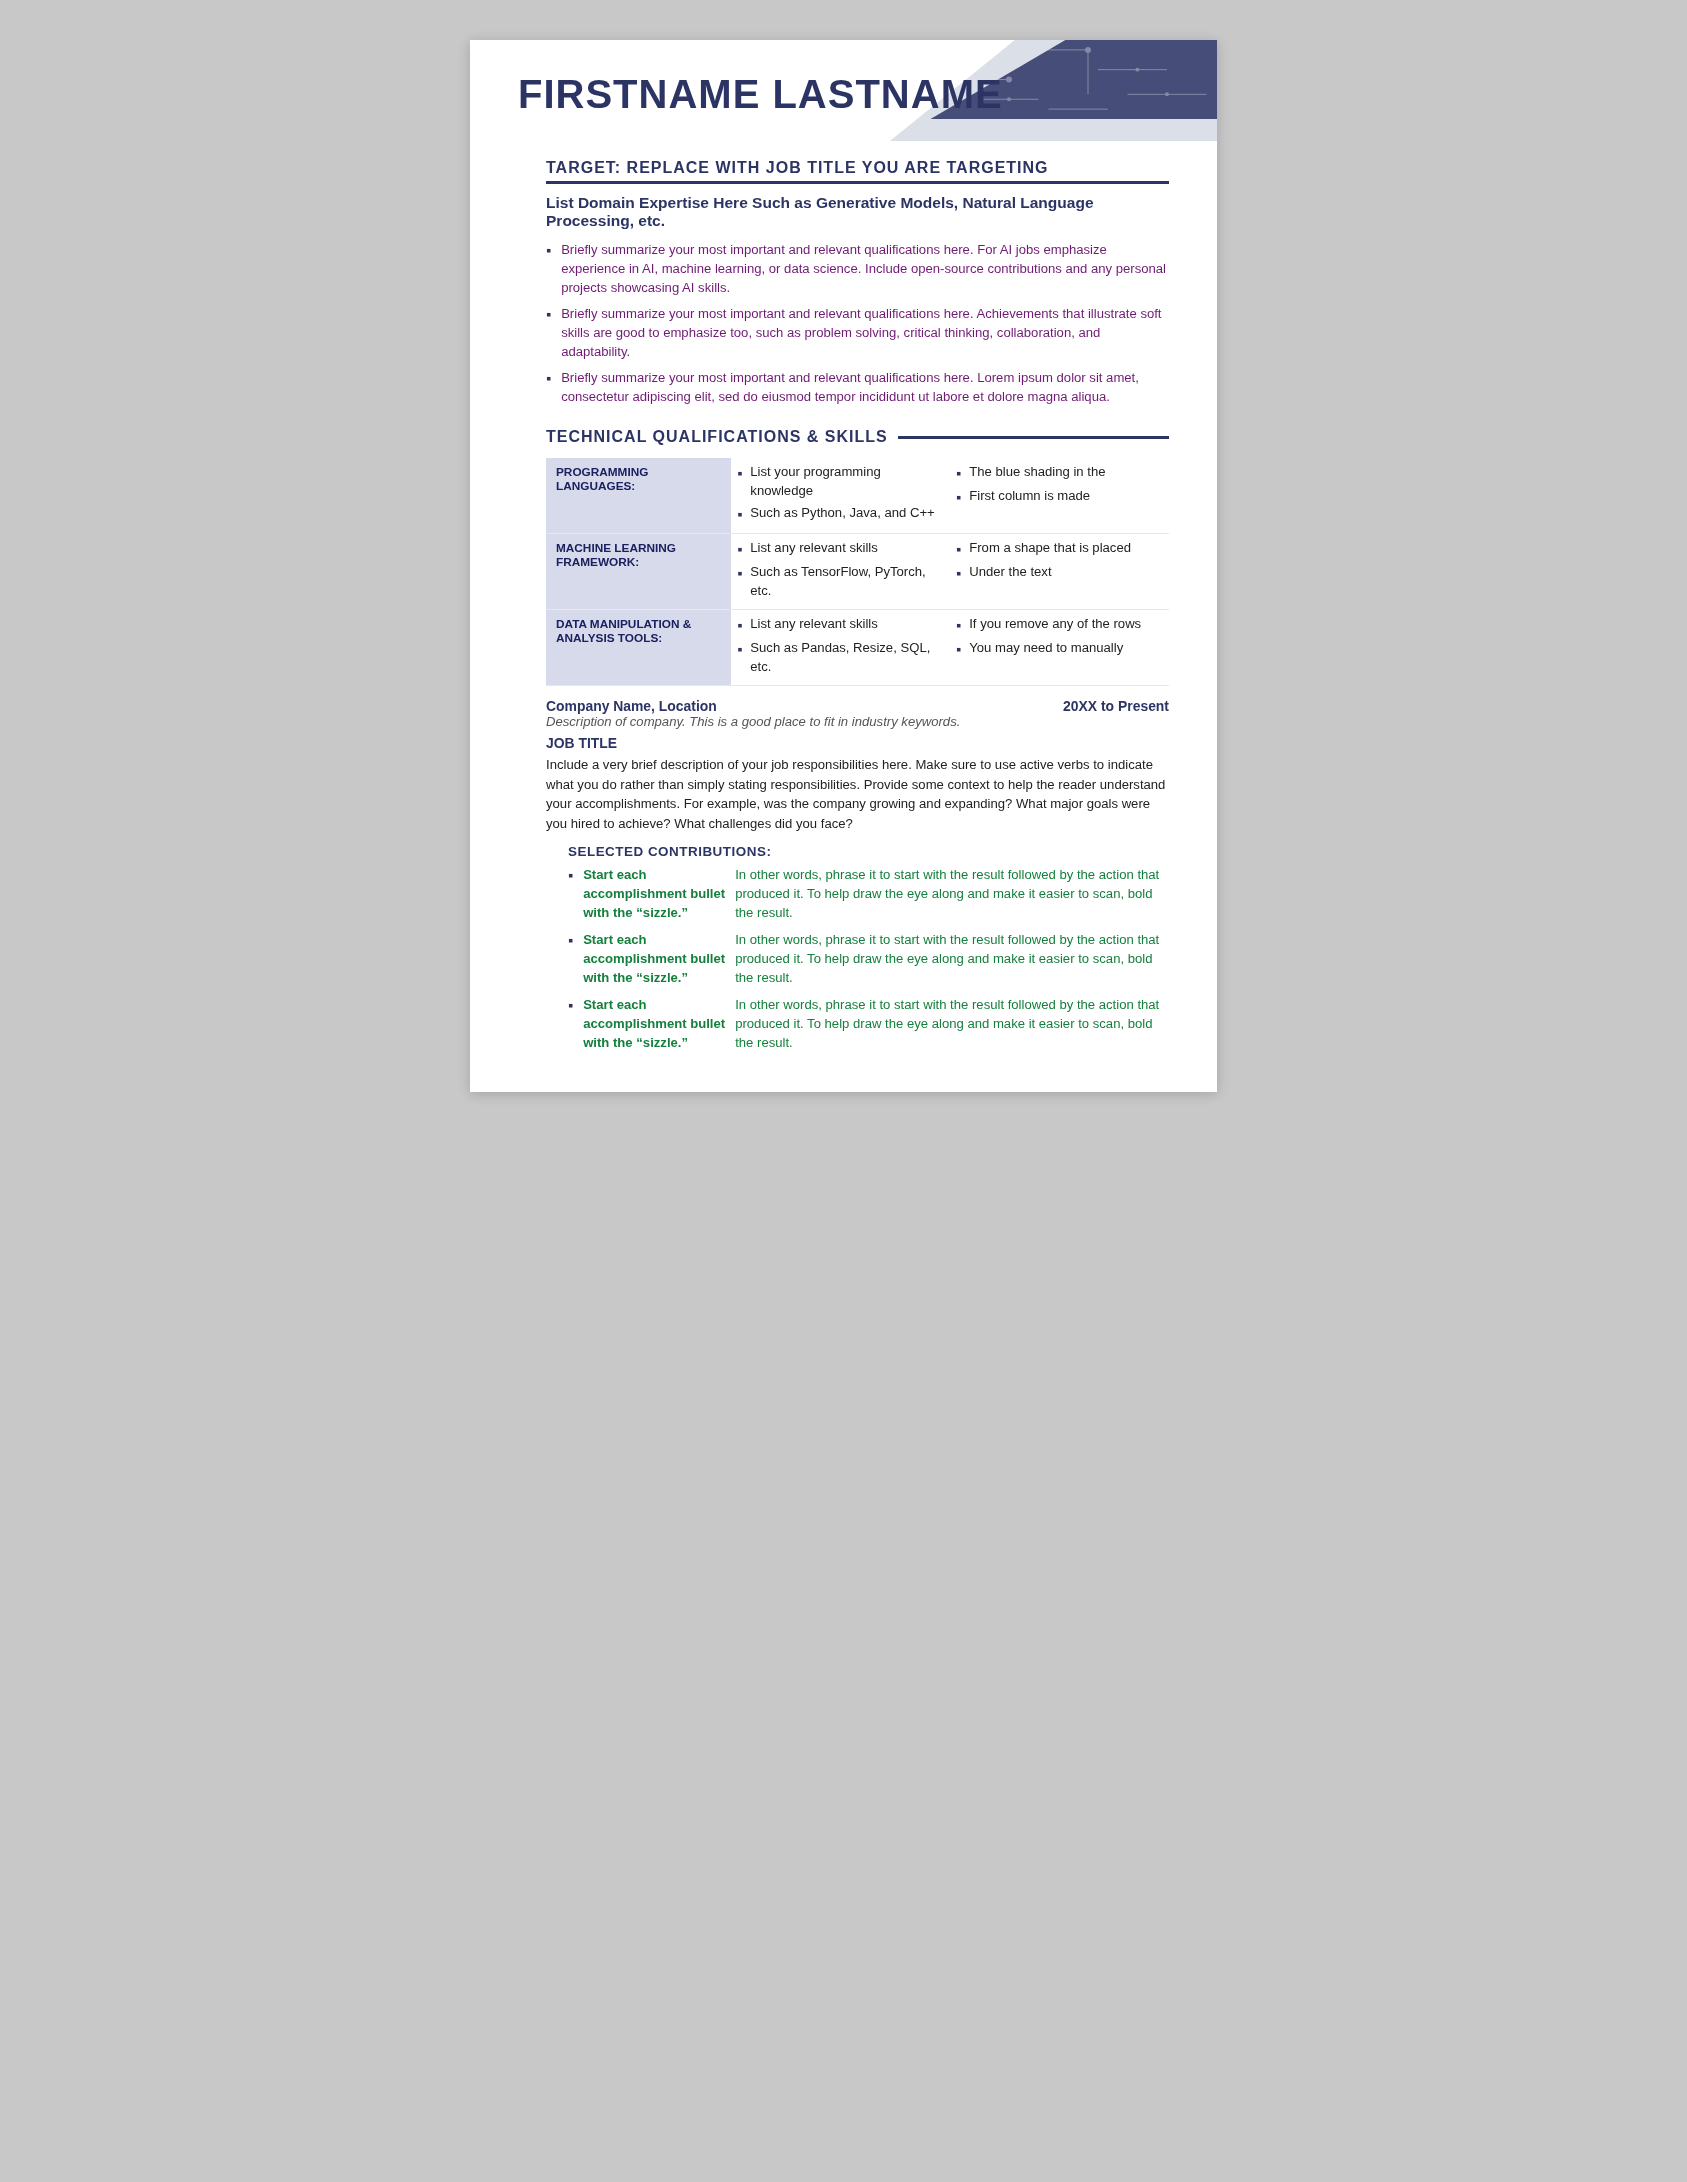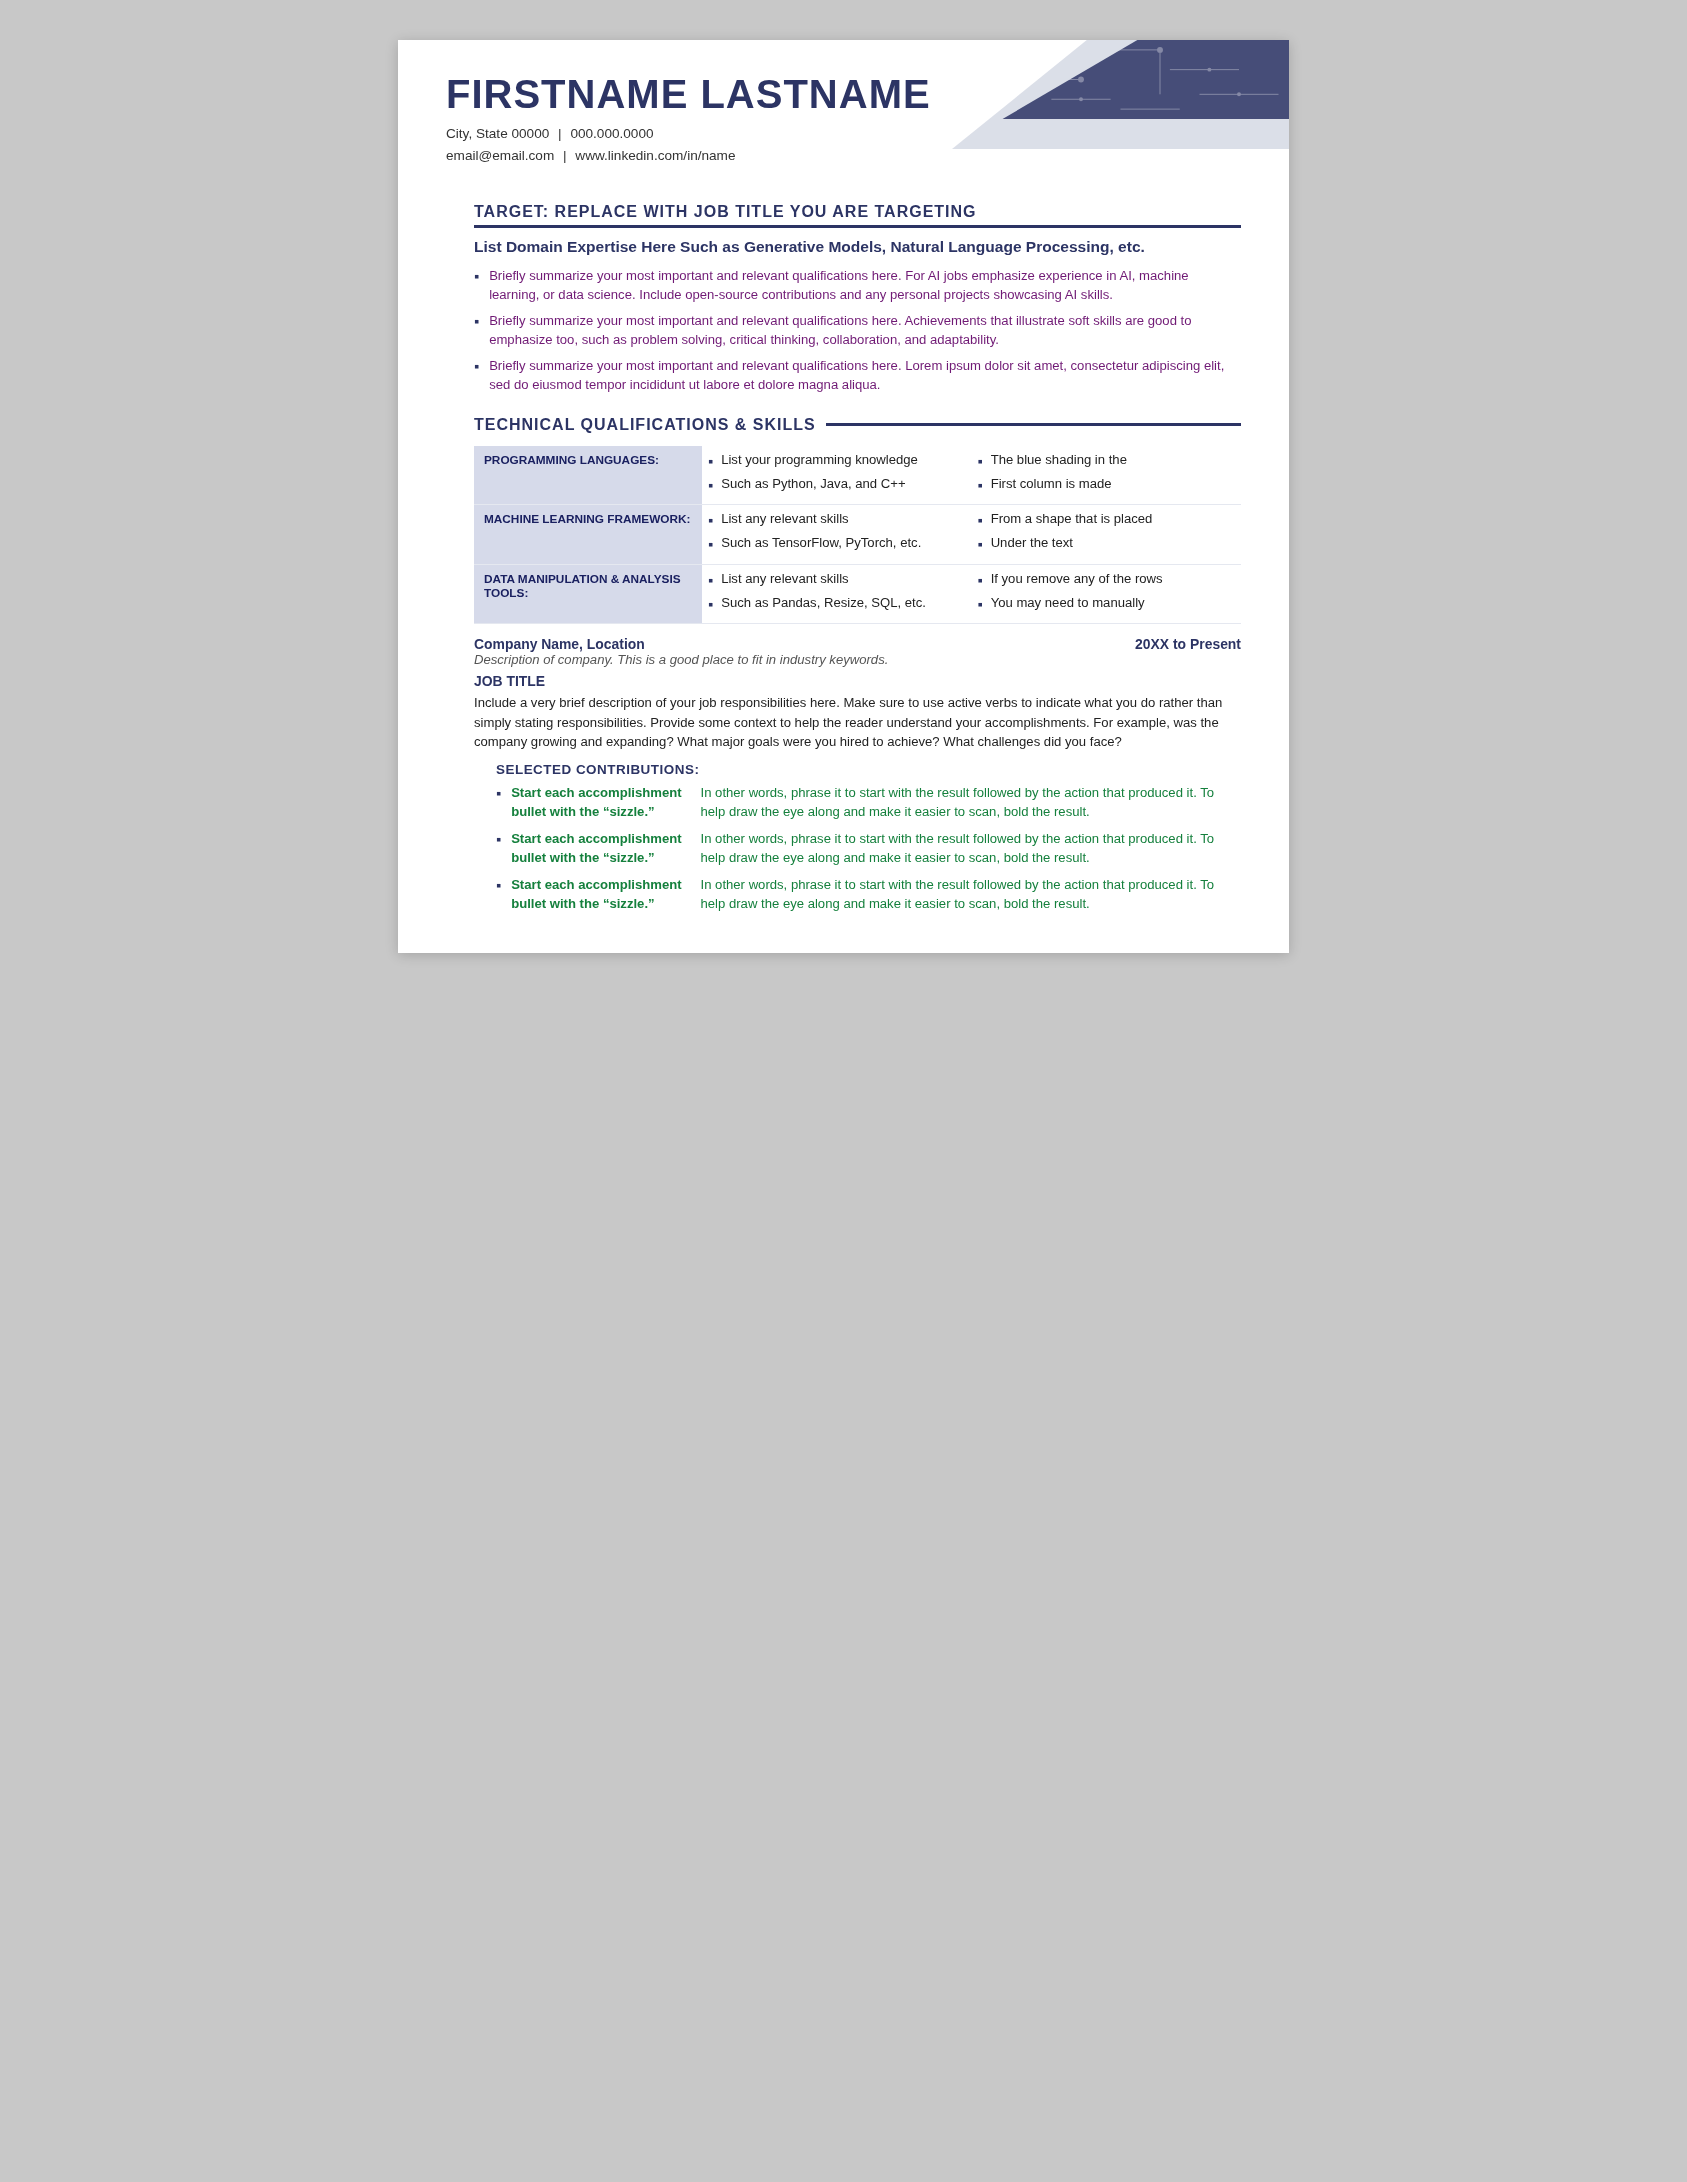--- a/index.html
+++ b/index.html
@@ -6,21 +6,21 @@
     body {
       background: #c8c8c8;
       display: flex;
       justify-content: center;
       align-items: flex-start;
       padding: 40px 20px;
       font-family: 'Arial', sans-serif;
       min-height: 2182px;
     }
     .page {
-      width: 891px;
+      width: 747px;
       background: #fff;
       position: relative;
       padding: 0;
       box-shadow: 0 2px 12px rgba(0,0,0,0.18);
     }
     
     .header {
       position: relative;
       padding: 32px 48px 18px 48px;
       overflow: hidden;
@@ -271,29 +271,20 @@
         <line x1="60" y1="50" x2="60" y2="70" stroke="#fff" stroke-width="1"></line>
         <circle cx="60" cy="50" r="2" fill="#fff"></circle>
         <line x1="100" y1="60" x2="160" y2="60" stroke="#fff" stroke-width="1"></line>
         <circle cx="130" cy="60" r="2" fill="#fff"></circle>
         <line x1="250" y1="55" x2="330" y2="55" stroke="#fff" stroke-width="1"></line>
         <circle cx="290" cy="55" r="2" fill="#fff"></circle>
         <line x1="170" y1="70" x2="230" y2="70" stroke="#fff" stroke-width="1"></line>
       </svg>
     </div>
     <div class="name-title">FIRSTNAME LASTNAME</div>
-    <div class="contact-info">
-      <span>City, State 00000</span>
-      <span class="sep">|</span>
-      <span>000.000.0000</span>
-      <br>
-      <span>email@email.com</span>
-      <span class="sep"> | </span>
-      <span>www.linkedin.com/in/name</span>
-    </div>
   </div>
 
   <div class="content">
 
     <div class="target-section">
       <span class="target-heading">TARGET: REPLACE WITH JOB TITLE YOU ARE TARGETING</span>
       <div class="domain-expertise">List Domain Expertise Here Such as Generative Models, Natural Language Processing, etc.</div>
       <ul class="bullets">
         <li>Briefly summarize your most important and relevant qualifications here. For AI jobs emphasize experience in AI, machine learning, or data science. Include open-source contributions and any personal projects showcasing AI skills.</li>
         <li>Briefly summarize your most important and relevant qualifications here. Achievements that illustrate soft skills are good to emphasize too, such as problem solving, critical thinking, collaboration, and adaptability.</li>

